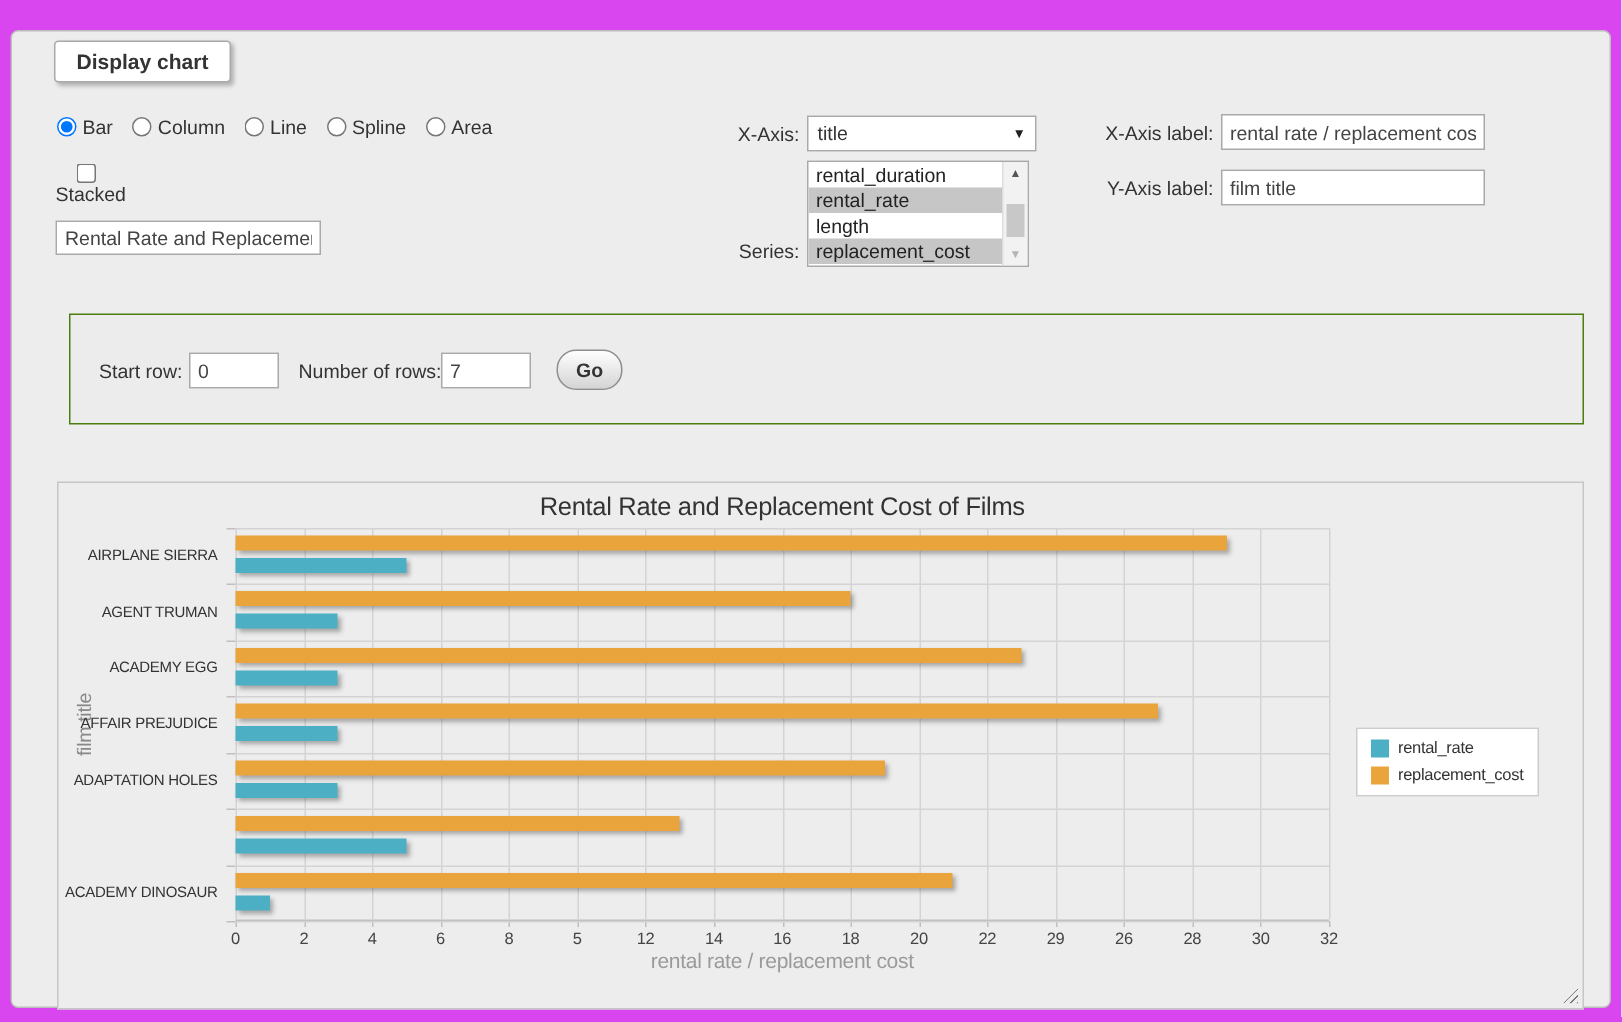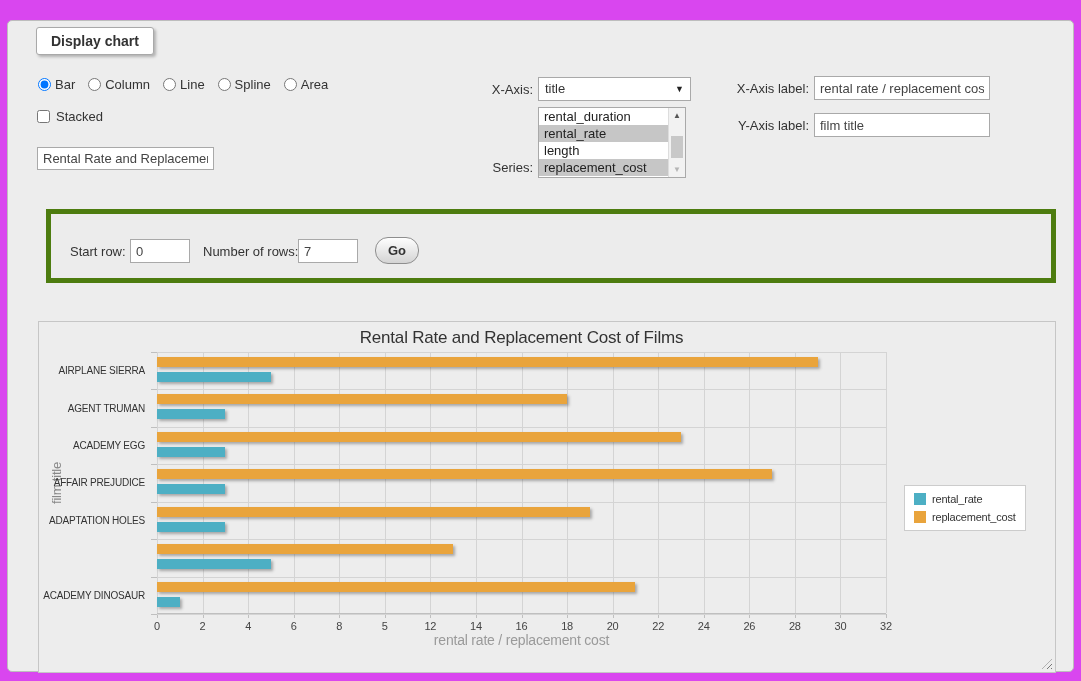--- a/index.html
+++ b/index.html
@@ -9,21 +9,21 @@
   .panel { position:absolute; left:7px; top:20px; width:1067px; height:652px;
            background:#ededed; border:1px solid #bdbdbd; border-radius:5px; }
   .panel-legend { position:absolute; left:28px; top:6px; background:#fff; border:1px solid #a9a9a9;
            border-radius:3px; padding:5px 14px; font-size:14px; font-weight:bold; color:#333;
            box-shadow:2px 2px 3px rgba(0,0,0,0.25); z-index:5; }
 
   .lbl { position:absolute; font-size:13px; color:#333; }
   .radio-row { position:absolute; left:30px; top:56px; display:flex; align-items:center; font-size:13px; color:#333; }
   .radio-item { display:flex; align-items:center; margin-right:13px; }
   .radio-item input { width:13px; height:13px; margin-right:4px; }
-  .check-row { position:absolute; left:29px; top:88px; display:flex; align-items:center; font-size:13px; color:#333; }
+  .check-row { position:absolute; left:29px; top:88px; display:flex; align-items:center; font-size:13px; color:#333;flex-direction:column; }
   .check-row input { width:13px; height:13px; margin-right:6px; }
 
   input[type=text] { border:1px solid #a9a9a9; background:#fff; font-size:13px; color:#444;
            padding:2px 5px; font-family:"Liberation Sans",sans-serif; }
   .title-input { position:absolute; left:29px; top:126px; width:177px; height:23px; }
 
   .sel-label   { left:455px; top:61px; width:70px; text-align:right; }
   .mock-select { position:absolute; left:530px; top:56px; width:153px; height:24px; background:#fff;
            border:1px solid #a9a9a9; font-size:13px; color:#333; line-height:22px; padding-left:6px; }
   .mock-select .arrow { position:absolute; right:6px; top:0; font-size:9px; color:#222; line-height:22px; }
@@ -39,21 +39,21 @@
   .sb-up { top:0; color:#555; }
   .sb-down { bottom:0; color:#b5b5b5; }
   .sb-thumb { position:absolute; left:2px; right:2px; top:28px; height:22px; background:#c8c8c8; }
 
   .xlab-label { left:715px; top:60px; width:86px; text-align:right; }
   .xlab-input { position:absolute; left:806px; top:55px; width:176px; height:24px; }
   .ylab-label { left:715px; top:97px; width:86px; text-align:right; }
   .ylab-input { position:absolute; left:806px; top:92px; width:176px; height:24px; }
 
   .rows-box { position:absolute; left:38px; top:188px; width:1010px; height:74px;
-           background:#ececec; border:5px solid #4d7c0f; }
+           background:#ececec; border:1px solid #4d7c0f; }
   .rows-box .lbl { position:absolute; }
   .startrow-label { left:19px; top:30px; }
   .startrow-input { position:absolute; left:79px; top:25px; width:60px; height:24px; }
   .numrows-label { left:152px; top:30px; }
   .numrows-input { position:absolute; left:247px; top:25px; width:60px; height:24px; }
   .go-btn { position:absolute; left:324px; top:23px; height:27px; padding:0 12px; border:1px solid #8e8e8e;
            border-radius:13px; background:linear-gradient(#fefefe,#d4d4d4); font-size:13px; font-weight:bold;
            color:#333; font-family:"Liberation Sans",sans-serif; cursor:pointer; }
 
   .chart { position:absolute; left:30px; top:300px; width:1018px; height:352px;
@@ -196,21 +196,21 @@
           <div class="tick-x" style="left: 410.062px;"></div>
           <div class="lbl-x" style="left: 390.062px;">18</div>
           <div class="gl-v" style="left: 455.625px;"></div>
           <div class="tick-x" style="left: 455.625px;"></div>
           <div class="lbl-x" style="left: 435.625px;">20</div>
           <div class="gl-v" style="left: 501.188px;"></div>
           <div class="tick-x" style="left: 501.188px;"></div>
           <div class="lbl-x" style="left: 481.188px;">22</div>
           <div class="gl-v" style="left: 546.75px;"></div>
           <div class="tick-x" style="left: 546.75px;"></div>
-          <div class="lbl-x" style="left: 526.75px;">24</div>
+          <div class="lbl-x" style="left: 526.75px;">29</div>
           <div class="gl-v" style="left: 592.312px;"></div>
           <div class="tick-x" style="left: 592.312px;"></div>
           <div class="lbl-x" style="left: 572.312px;">26</div>
           <div class="gl-v" style="left: 637.875px;"></div>
           <div class="tick-x" style="left: 637.875px;"></div>
           <div class="lbl-x" style="left: 617.875px;">28</div>
           <div class="gl-v" style="left: 683.438px;"></div>
           <div class="tick-x" style="left: 683.438px;"></div>
           <div class="lbl-x" style="left: 663.438px;">30</div>
           <div class="gl-v" style="left: 729px;"></div>

